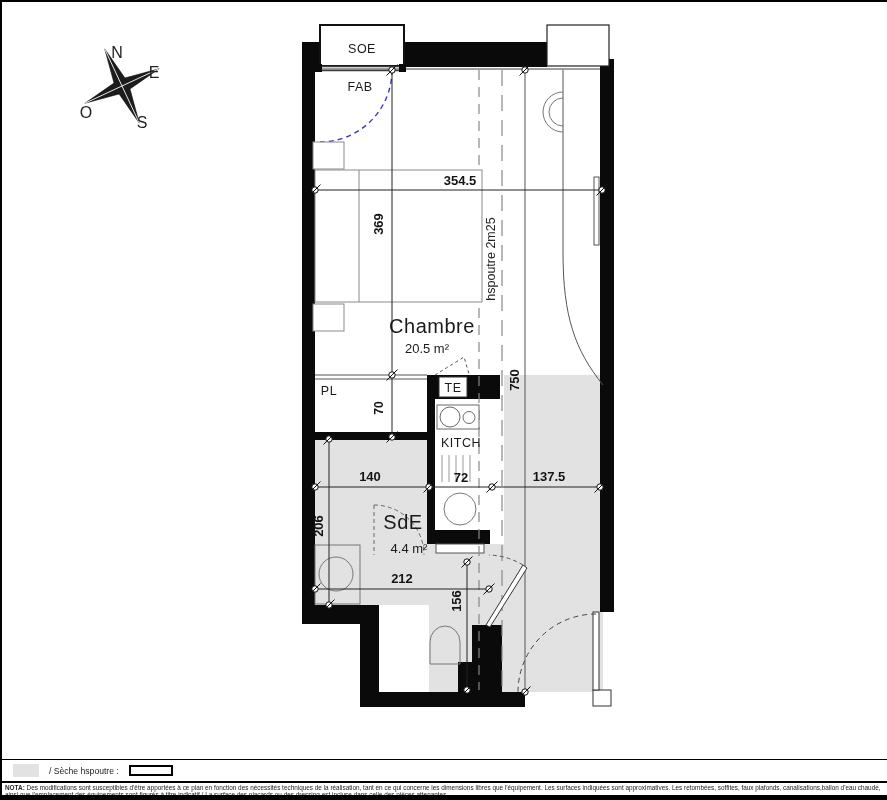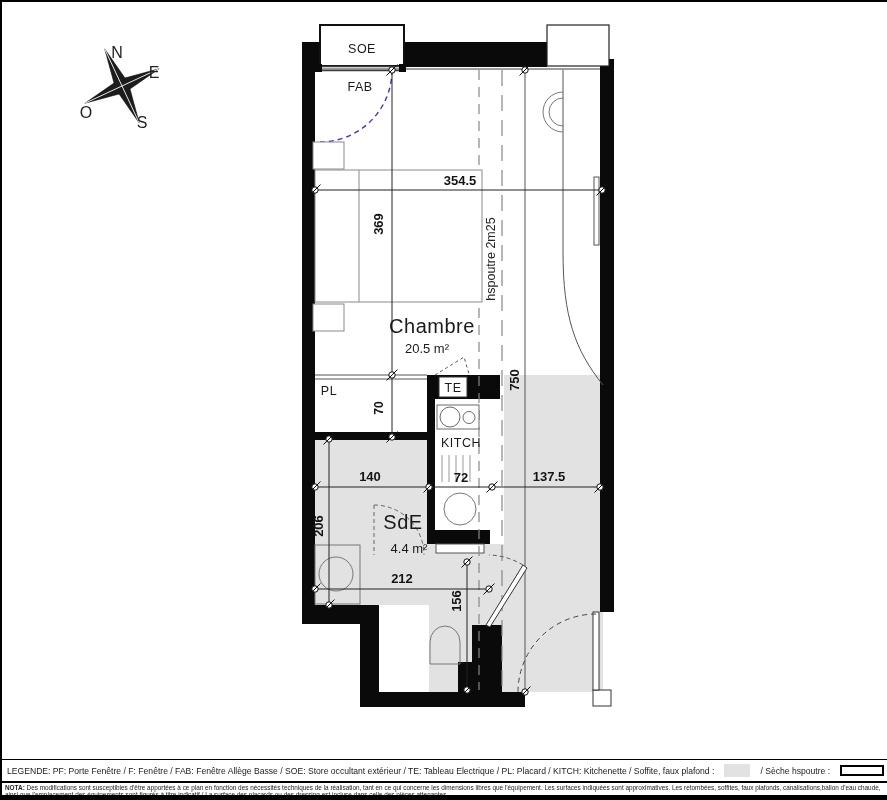--- a/index.html
+++ b/index.html
@@ -192,21 +192,20 @@
         <line x1="-41" y1="0" x2="41" y2="0" stroke="#fff" stroke-width="0.8"></line>
       </g>
       <text class="compass-letter" x="115" y="56">N</text>
       <text class="compass-letter" x="152" y="76">E</text>
       <text class="compass-letter" x="140" y="126">S</text>
       <text class="compass-letter" x="84" y="116">O</text>
     </g>
   </svg>
 
   <div class="legend-bar">
-    <span>LEGENDE: PF: Porte Fenêtre / F: Fenêtre / FAB: Fenêtre Allège Basse / SOE: Store occultant extérieur / TE: Tableau Electrique / PL: Placard / KITCH: Kitchenette / Soffite, faux plafond :</span>
     <span class="swatch-soffit"></span>
     <span>/ Sèche hspoutre :</span>
     <span class="swatch-seche"></span>
   </div>
 
   <div class="nota">
     <b>NOTA:</b>
     <span>Des modifications sont susceptibles d'être apportées à ce plan en fonction des nécessités techniques de la réalisation, tant en ce qui concerne les dimensions libres que l'équipement. Les surfaces indiquées sont approximatives. Les retombées, soffites, faux plafonds, canalisations,ballon d'eau chaude,</span><br>
     <span>ainsi que l'emplacement des équipements sont figurés à titre indicatif / La surface des placards ou des dressing est incluse dans celle des pièces attenantes.</span>
   </div>

